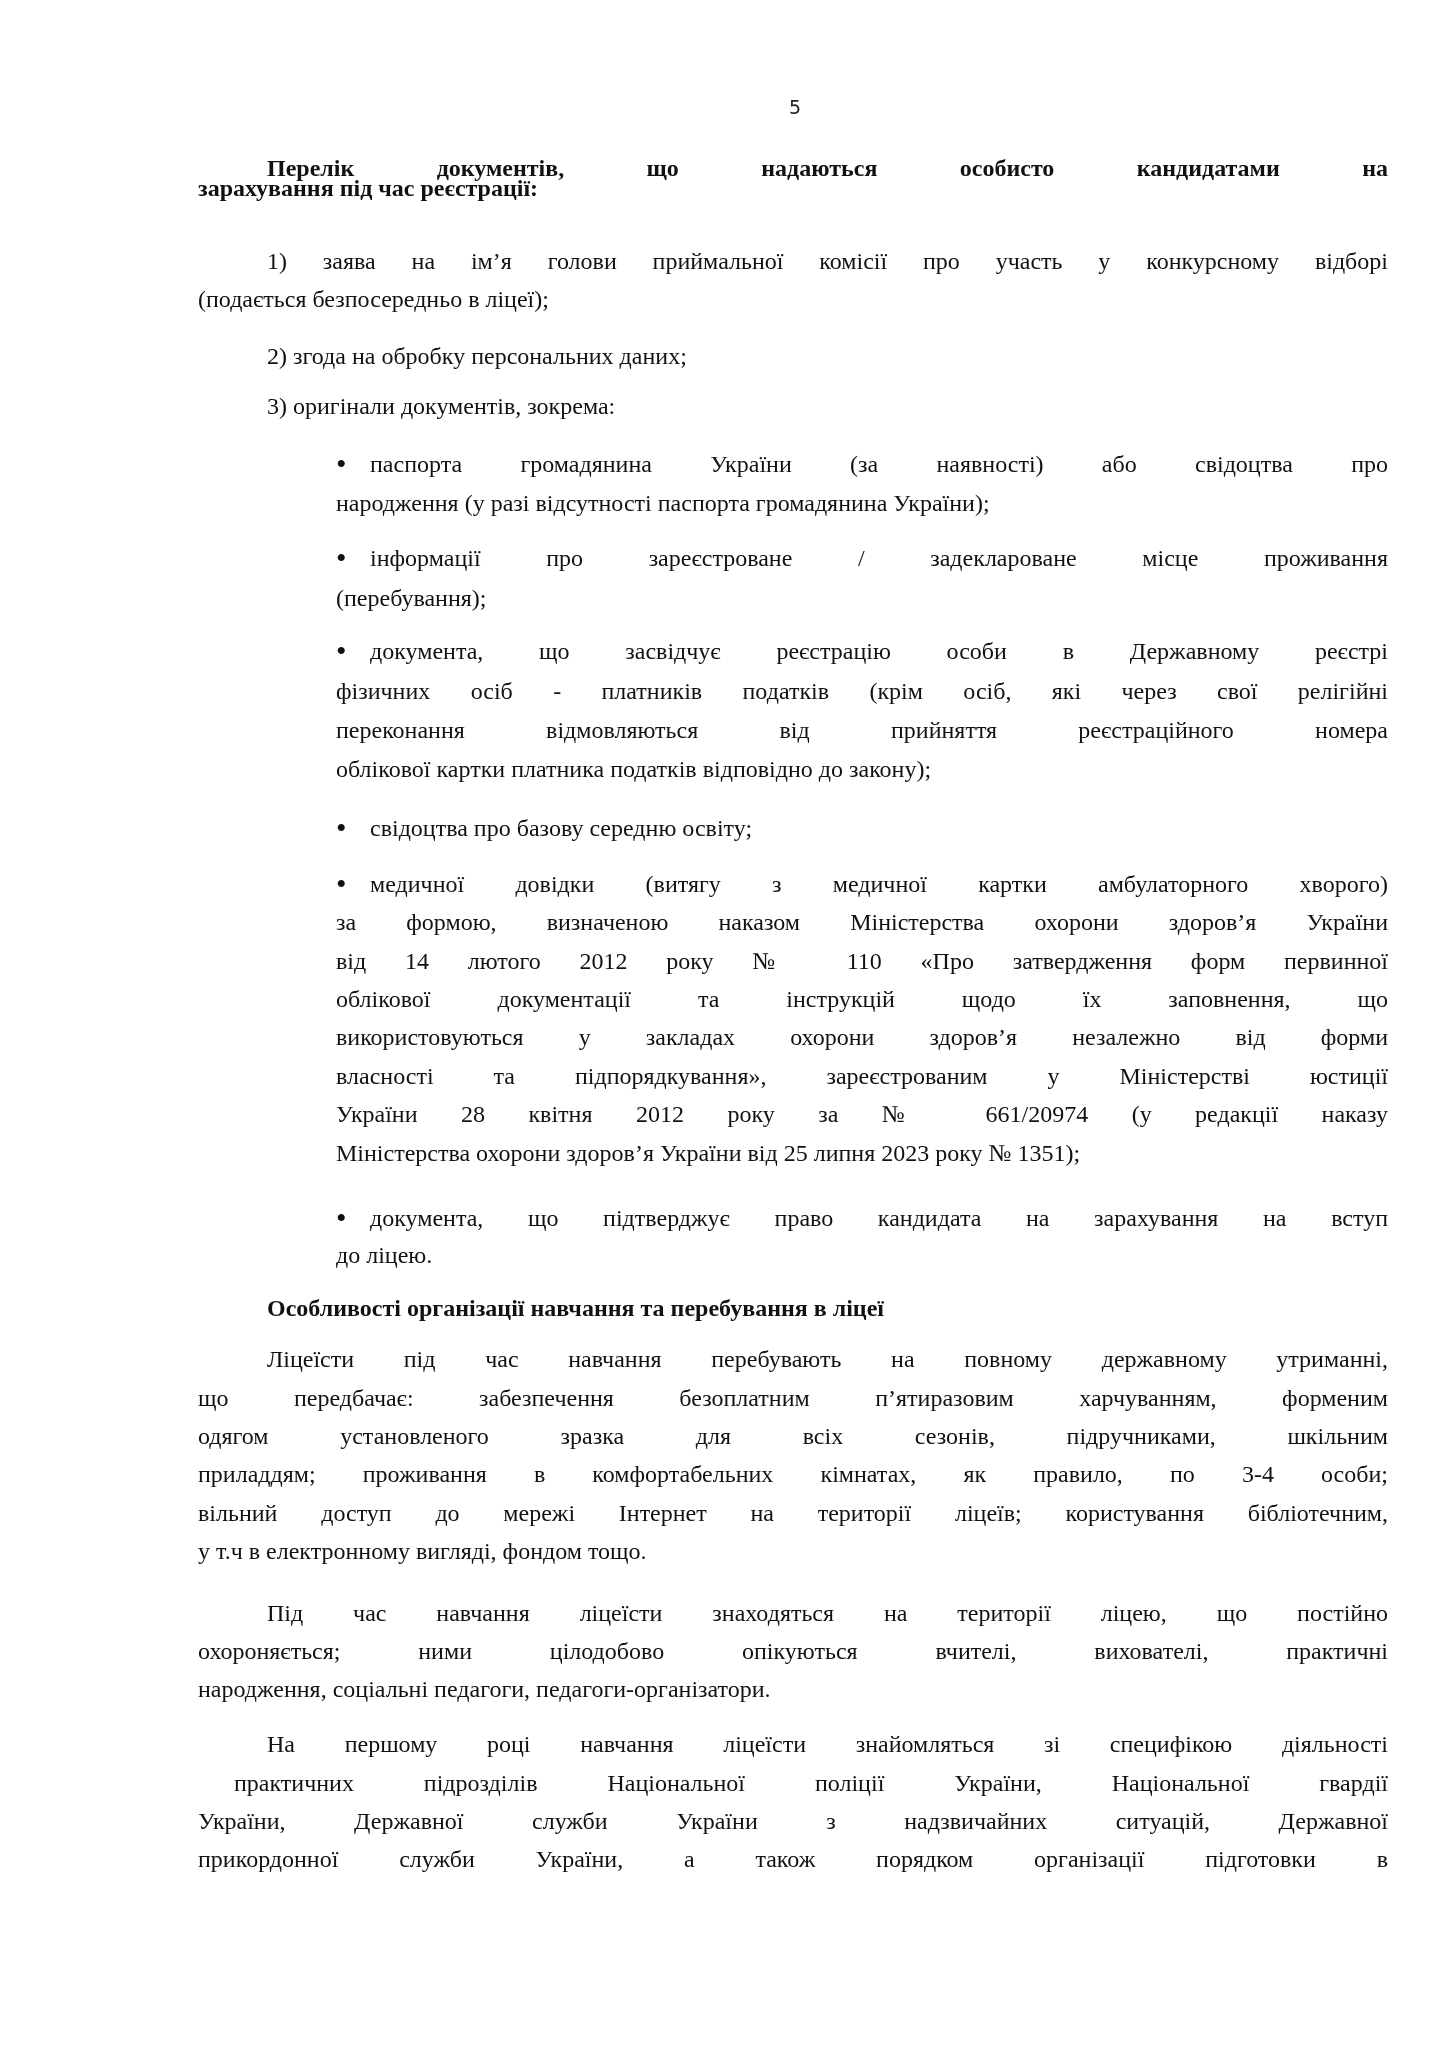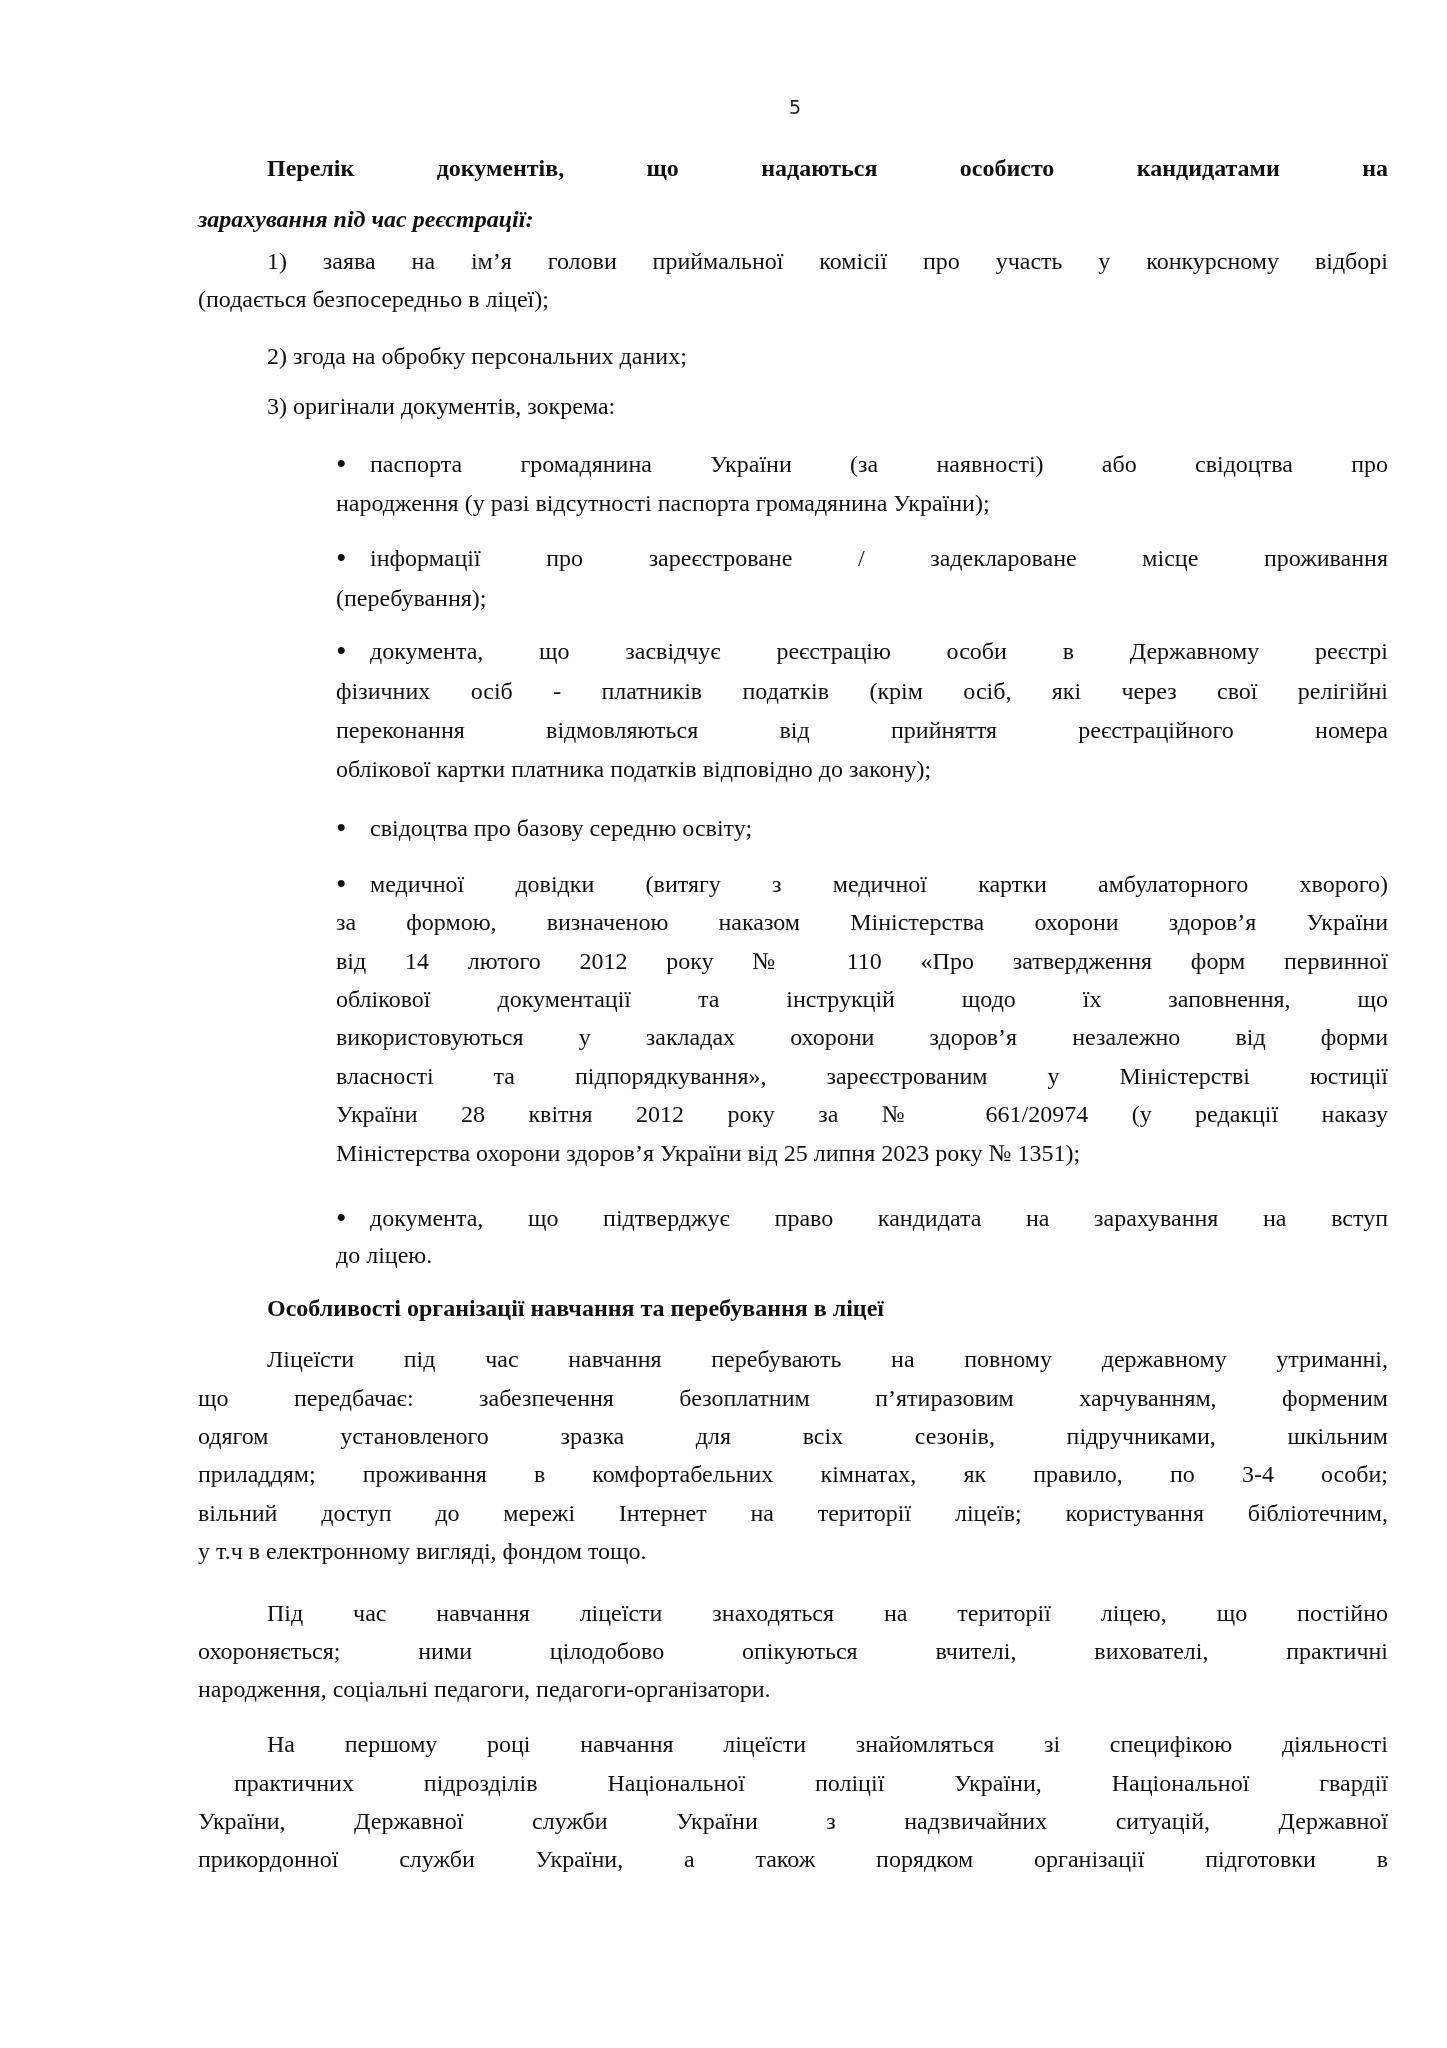--- a/index.html
+++ b/index.html
@@ -26,21 +26,21 @@
   .bul-cont  { left: 336px; width: 1052px; }
 </style>
 </head>
 <body>
 
 <div class="page">
 
   <div class="page-number">5</div>
 
   <div class="ln bold indent" style="top: 153px; white-space: nowrap; word-spacing: 0px;"><span style="white-space: nowrap;">Перелік документів, що надаються особисто кандидатами на</span></div>
-  <div class="ln bold full last" style="top:204px;font-style:italic;"><span>зарахування під час реєстрації:</span></div>
+  <div class="ln bold full last" style="top:173px;"><span>зарахування під час реєстрації:</span></div>
 
   <div class="ln indent" style="top: 246px; white-space: nowrap; word-spacing: 0px;"><span style="white-space: nowrap;">1) заява на ім’я голови приймальної комісії про участь у конкурсному відборі</span></div>
   <div class="ln full last" style="top:284px;"><span>(подається безпосередньо в ліцеї);</span></div>
 
   <div class="ln indent last" style="top:341px;"><span>2) згода на обробку персональних даних;</span></div>
 
   <div class="ln indent last" style="top:391px;"><span>3) оригінали документів, зокрема:</span></div>
 
   <span class="bullet-dot" style="left:336px; top:449px;">•</span>
   <div class="ln bul-first" style="top: 449px; white-space: nowrap; word-spacing: 0px;"><span style="white-space: nowrap;">паспорта громадянина України (за наявності) або свідоцтва про</span></div>

